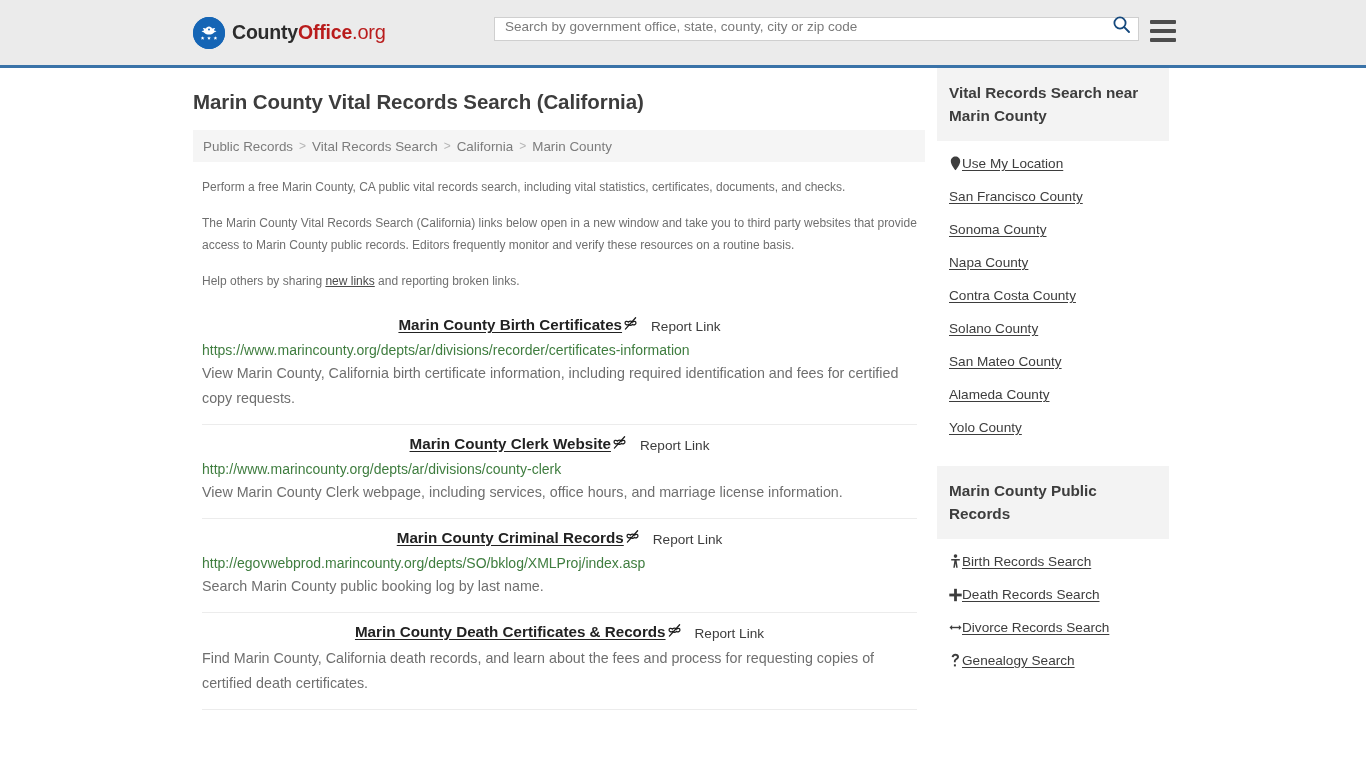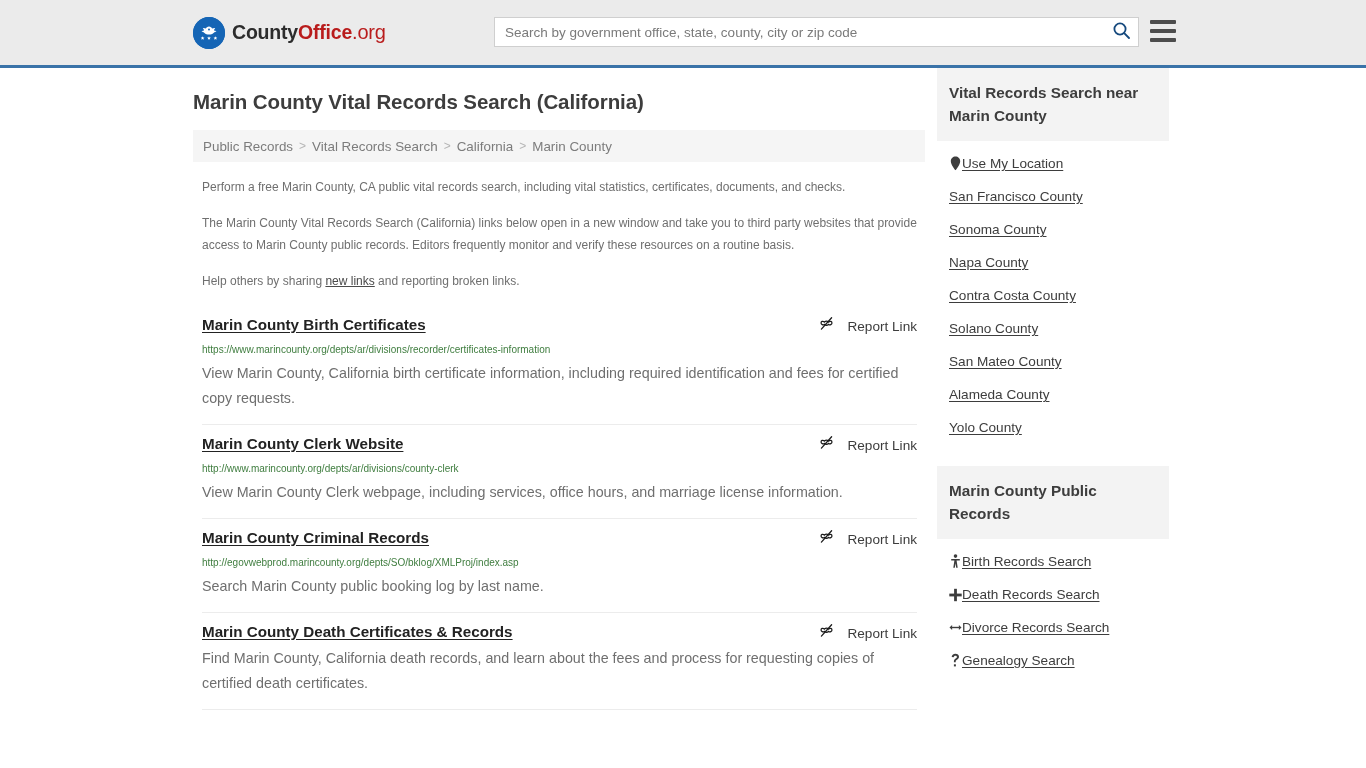--- a/index.html
+++ b/index.html
@@ -41,21 +41,21 @@
   }
   .logo-text .t1 { color: #2c2c2c; font-weight: 700; }
   .logo-text .t2 { color: #b91c1c; font-weight: 700; }
   .logo-text .t3 { color: #b91c1c; font-weight: 400; font-size: 20px; }
 
   .search-wrap {
     position: absolute;
     left: 494px;
     top: 17px;
     width: 645px;
-    height: 30px;
+    height: 24px;
     display: flex;
     align-items: flex-end;
     background: #fff;
     border: 1px solid #cfcfcf;
   }
   .search-input {
     flex: 1 1 auto;
     border: none;
     outline: none;
     height: 28px;
@@ -143,21 +143,21 @@
 
   
   .results { margin-top: 14px; padding: 0 8px 0 9px; }
   .result {
     border-bottom: 1px solid #ececec;
     padding: 9px 0 13px 0;
   }
   .result-head {
     display: flex;
     align-items: flex-start;
-    justify-content: space-between;
+    justify-content: center;
   }
   .result-title {
     font-size: 15.2px;
     font-weight: 700;
     color: #222;
     text-decoration: underline;
     text-underline-offset: 2px;
     cursor: pointer;
     line-height: 20px;
   }
@@ -165,21 +165,21 @@
     display: flex;
     align-items: center;
     gap: 12px;
     cursor: pointer;
     color: #3d3d3d;
     font-size: 13.6px;
     padding-top: 1px;
     white-space: nowrap;
   }
   .result-url {
-    font-size: 10px;
+    font-size: 14px;
     color: #3f7d3f;
     margin-top: 6px;
     line-height: 16px;
     word-break: break-all;
   }
   .result-desc {
     font-size: 14.3px;
     color: #6f6f6f;
     line-height: 25px;
     margin-top: 3px;

